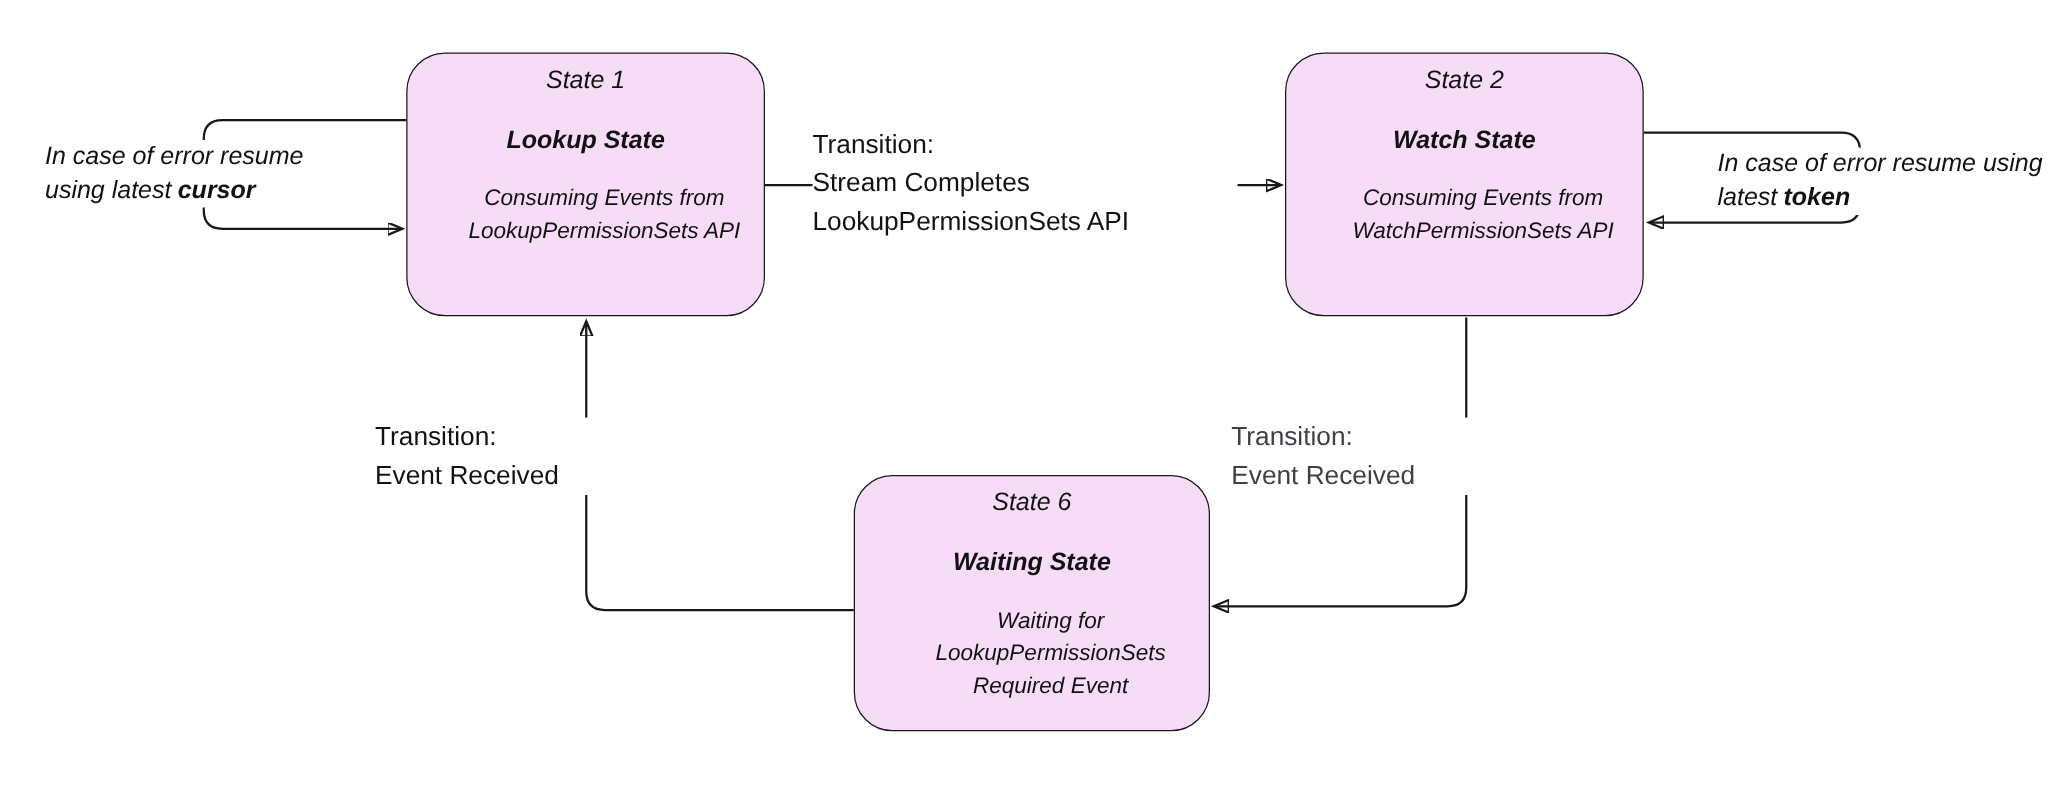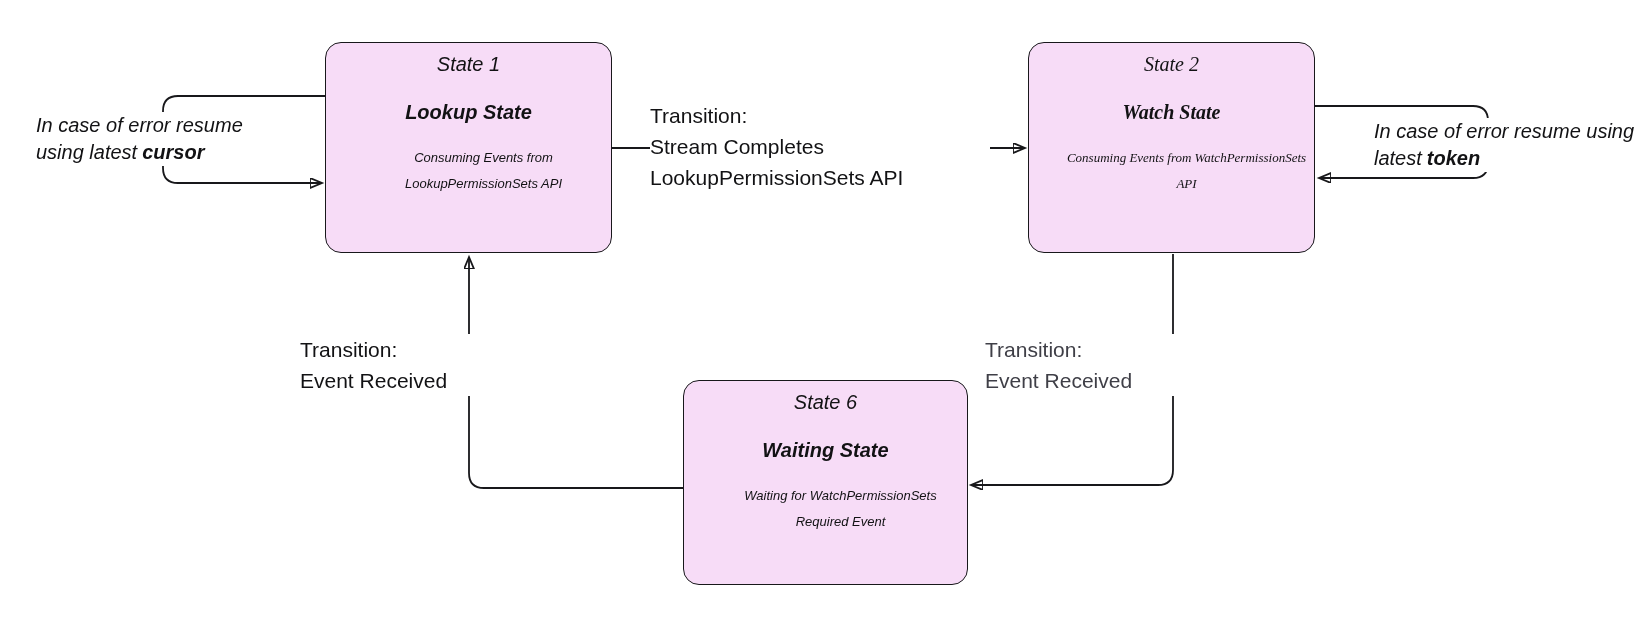--- a/index.html
+++ b/index.html
@@ -16,27 +16,27 @@
     position:relative;width:1646px;height:640px;background:var(--page-bg);
     font-family:"Liberation Sans",sans-serif;color:var(--label-dark);overflow:hidden;
   }
   svg.edges{position:absolute;left:0;top:0;z-index:1;}
   svg.edges path{stroke:var(--edge-line);stroke-width:1.8;fill:none;}
 
   .state-box{
     position:absolute;z-index:2;
     background:var(--state-fill);
     border:1.6px solid var(--state-border);
-    border-radius:16px;
+    border-radius:31px;
     display:flex;flex-direction:column;align-items:center;
     padding-top:8px;text-align:center;
   }
   .state-title{font-style:italic;font-size:20px;line-height:26px;}
   .state-name{font-style:italic;font-weight:bold;font-size:20px;line-height:26px;margin-top:22px;}
-  .state-desc{font-style:italic;font-size:13px;line-height:26px;margin-top:20px;width:246px;margin-left:30px;}
+  .state-desc{font-style:italic;font-size:18px;line-height:26px;margin-top:20px;width:246px;margin-left:30px;}
 
   .edge-label{
     position:absolute;z-index:3;background:var(--page-bg);
     text-align:left;font-size:21px;line-height:31px;color:var(--label-dark);
   }
   .edge-label.gray{color:var(--label-gray);}
 
   .note{
     position:absolute;z-index:3;background:var(--page-bg);
     font-style:italic;font-size:20px;line-height:27px;text-align:left;
@@ -65,30 +65,30 @@
 
     <path d="M 1315 106 H 1473 Q 1488 106 1488 121 V 163 Q 1488 178 1473 178 H 1320" marker-end="url(#arrow)"></path>
   </svg>
 
   <div class="state-box" style="left:325px;top:42px;width:287px;height:211px;">
     <div class="state-title">State 1</div>
     <div class="state-name">Lookup State</div>
     <div class="state-desc">Consuming Events from LookupPermissionSets API</div>
   </div>
 
-  <div class="state-box" style="left:1028px;top:42px;width:287px;height:211px;font-family:Liberation Serif, serif;">
+  <div class="state-box" style="left:1028px;top:42px;width:287px;height:211px;">
     <div class="state-title">State 2</div>
     <div class="state-name">Watch State</div>
     <div class="state-desc">Consuming Events from WatchPermissionSets API</div>
   </div>
 
   <div class="state-box" style="left:683px;top:380px;width:285px;height:205px;">
     <div class="state-title">State 6</div>
     <div class="state-name">Waiting State</div>
-    <div class="state-desc">Waiting for WatchPermissionSets Required Event</div>
+    <div class="state-desc">Waiting for LookupPermissionSets Required Event</div>
   </div>
 
   <div class="edge-label" style="left:650px;top:100px;width:340px;">
     <div>Transition:</div>
     <div>Stream Completes</div>
     <div>LookupPermissionSets API</div>
   </div>
 
   <div class="edge-label gray" style="left:985px;top:334px;width:380px;">
     <div>Transition:</div>

